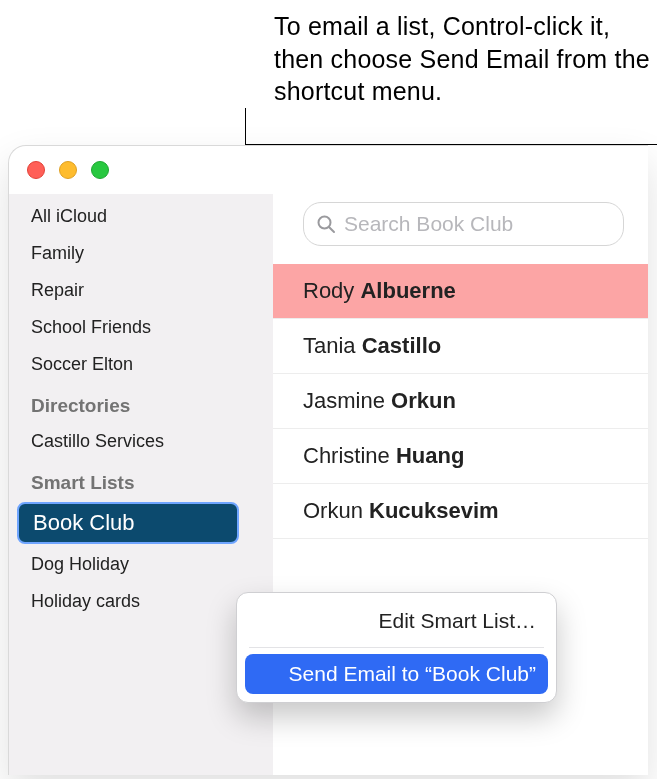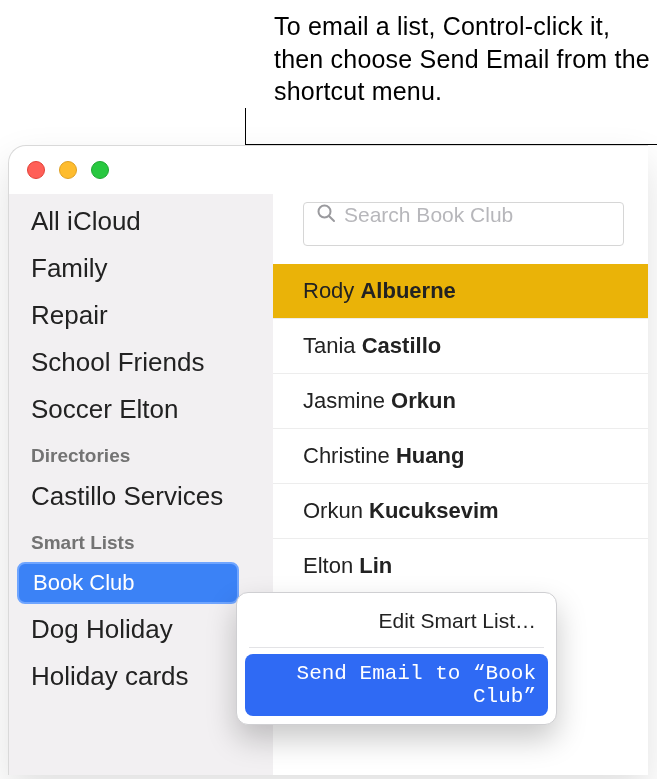--- a/index.html
+++ b/index.html
@@ -70,74 +70,74 @@
     display: flex;
     height: calc(100% - 48px);
   }
   .sidebar {
     width: 264px;
     background: #f2f0f2;
     padding-top: 4px;
     height: 100%;
   }
   .sidebar-item {
-    font-size: 26px;
+    font-size: 18px;
     color: #222;
     padding: 8px 14px 8px 22px;
     cursor: default;
   }
   .section-header {
     font-size: 19px;
     font-weight: 600;
     color: #737373;
     padding: 12px 14px 6px 22px;
   }
   .smart-selected {
-    background: #3b82f6;
+    background: #0c4a6e;
     color: #fff;
     border-radius: 8px;
     margin: 2px 34px 2px 8px;
     padding: 6px 12px 6px 14px;
     font-size: 22px;
     box-shadow: inset 0 0 0 2px rgba(255,255,255,0);
     border: 2px solid #6fa5ff;
   }
   .main {
     flex: 1;
     position: relative;
     padding-top: 4px;
   }
   .search {
     margin: 4px 24px 18px 30px;
     border: 1px solid #d6d6d6;
-    border-radius: 4px;
+    border-radius: 18px;
     height: 44px;
     display: flex;
-    align-items: flex-start;
+    align-items: center;
     padding: 0 12px;
     background: #fff;
   }
   .search svg { flex: 0 0 auto; margin-right: 8px; }
   .search input {
     border: none;
     outline: none;
     font-size: 21px;
     color: #333;
     width: 100%;
     background: transparent;
   }
   .search input::placeholder { color: #b7b7bb; }
   .contact-row {
     font-size: 22px;
     color: #222;
     padding: 14px 20px 14px 30px;
     border-bottom: 1px solid #ededed;
   }
   .contact-row.selected {
-    background: #eab308;
+    background: #fca5a5;
   }
   .contact-row .first { font-weight: 400; }
   .contact-row .last  { font-weight: 700; }
   .contact-row.last-row { border-bottom: none; padding-bottom: 6px; }
   .context-menu {
     position: absolute;
     left: 236px;
     top: 592px;
     width: 321px;
     background: #ffffff;
@@ -155,21 +155,20 @@
     color: #222;
   }
   .menu-sep {
     border: none;
     border-top: 1px solid #e3e3e6;
     margin: 6px 4px;
   }
   .menu-item.highlight {
     background: #2f6af4;
     color: #fff;
-    font-family: Liberation Mono, monospace;
   }
 </style>
 </head>
 <body>
 
 <div class="caption">To email a list, Control-click it, then choose Send Email from the shortcut menu.</div>
 <div class="callout-hline"></div>
 <div class="callout-line"></div>
 
 <div class="window">
@@ -217,24 +216,20 @@
         <span class="last">Orkun</span>
       </div>
       <div class="contact-row">
         <span class="first">Christine</span>
         <span class="last">Huang</span>
       </div>
       <div class="contact-row">
         <span class="first">Orkun</span>
         <span class="last">Kucuksevim</span>
       </div>
-      <div class="contact-row last-row">
-        <span class="first">Elton</span>
-        <span class="last">Lin</span>
-      </div>
     </div>
   </div>
 </div>
 
 <div class="context-menu">
   <div class="menu-item">Edit Smart List…</div>
   <hr class="menu-sep">
   <div class="menu-item highlight">Send Email to “Book Club”</div>
 </div>
 

